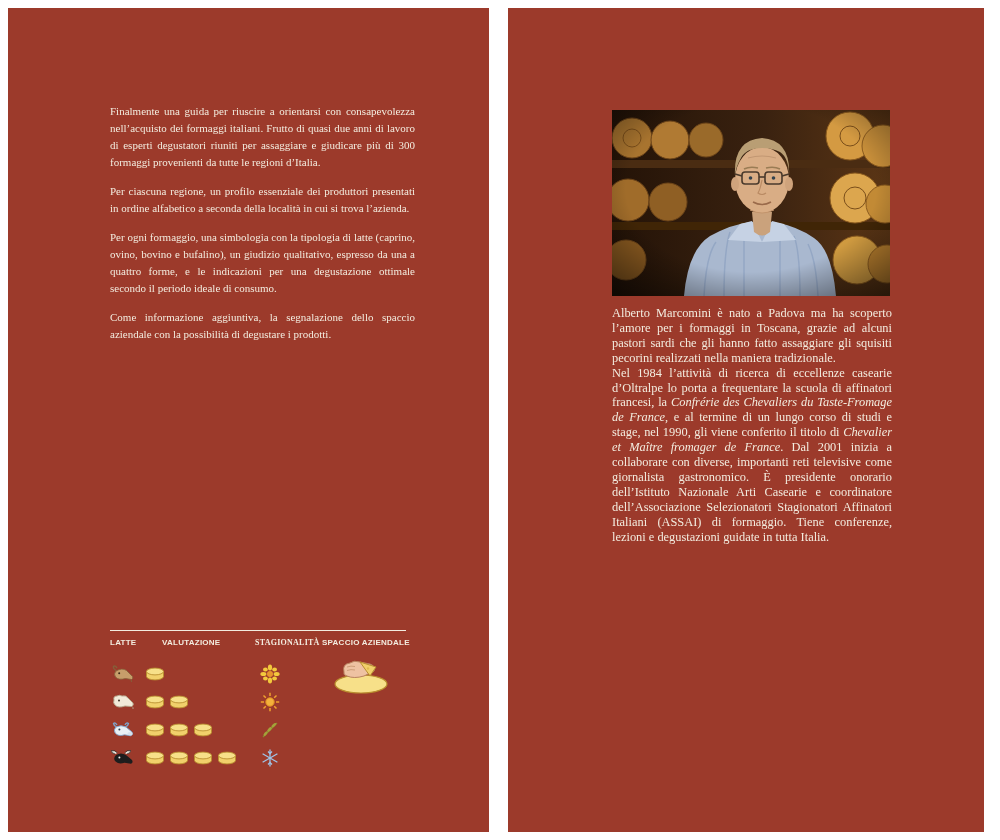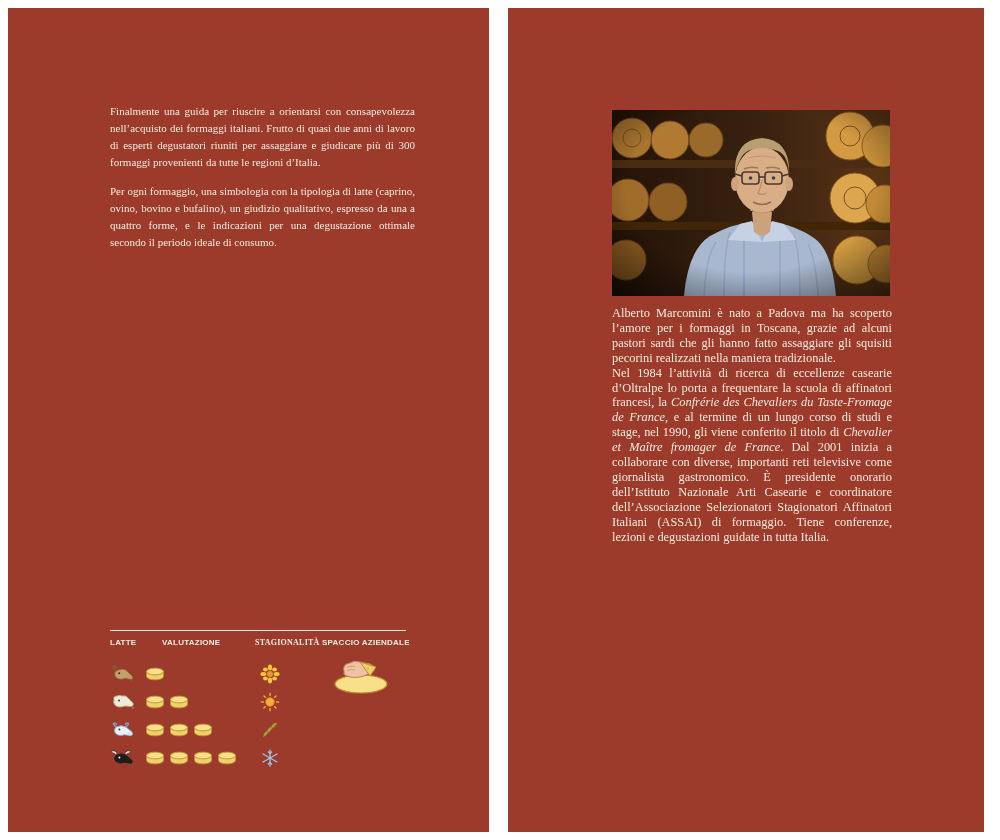--- a/index.html
+++ b/index.html
@@ -37,21 +37,23 @@
 </style>
 </head>
 <body>
 
 <div class="canvas">
 
   <div class="page page-left">
 
     <div class="intro">
       <p>Finalmente una guida per riuscire a orientarsi con consapevolezza nell’acquisto dei formaggi italiani. Frutto di quasi due anni di lavoro di esperti degustatori riuniti per assaggiare e giudicare più di 300 formaggi provenienti da tutte le regioni d’Italia.</p>
+      <p>Per ciascuna regione, un profilo essenziale dei produttori presentati in ordine alfabetico a seconda della località in cui si trova l’azienda.</p>
       <p>Per ogni formaggio, una simbologia con la tipologia di latte (caprino, ovino, bovino e bufalino), un giudizio qualitativo, espresso da una a quattro forme, e le indicazioni per una degustazione ottimale secondo il periodo ideale di consumo.</p>
+      <p>Come informazione aggiuntiva, la segnalazione dello spaccio aziendale con la possibilità di degustare i prodotti.</p>
     </div>
 
     <div class="legend">
       <div class="legend-rule"></div>
       <span class="lh lh-latte">LATTE</span>
       <span class="lh lh-val">VALUTAZIONE</span>
       <span class="lh lh-stag">STAGIONALITÀ</span>
       <span class="lh lh-spaccio">SPACCIO AZIENDALE</span>
 
       <div class="legend-rows">

